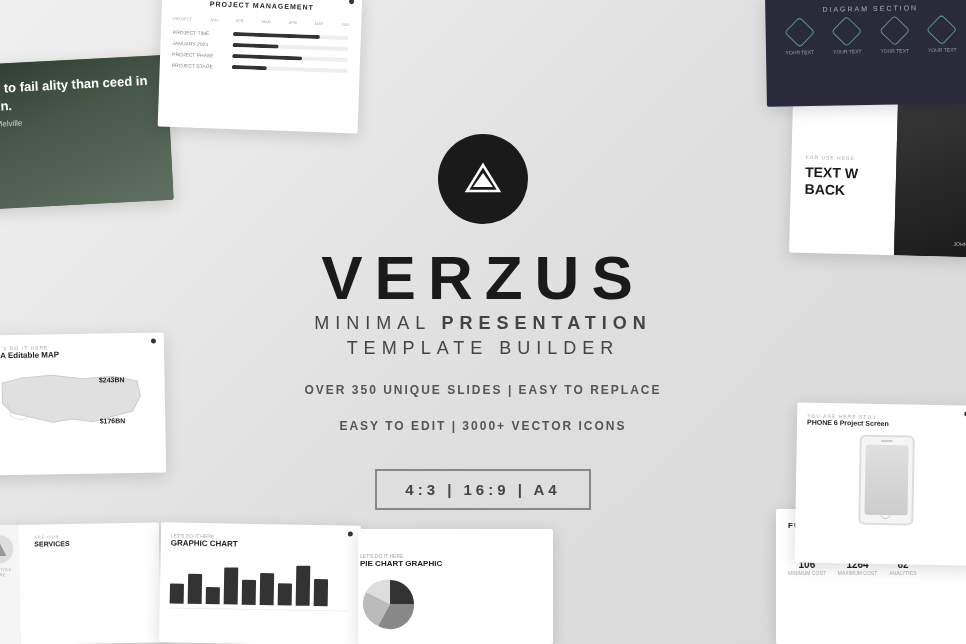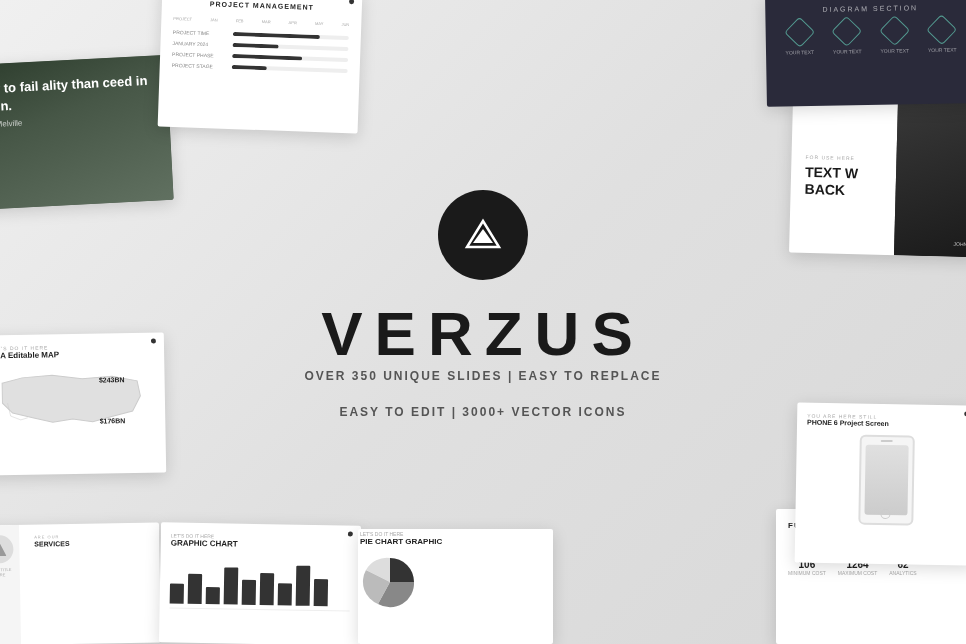--- a/index.html
+++ b/index.html
@@ -468,20 +468,21 @@
     .slide-pie {
       bottom: 0px;
       left: 358px;
       width: 195px;
       height: 115px;
       z-index: 3;
     }
 
     .slide-pie-inner {
       padding: 2px;
+      margin-top: 22px;
     }
 
     .pie-label-small {
       font-size: 5px;
       color: #aaa;
     }
 
     .pie-title {
       font-size: 8px;
       font-weight: 800;
@@ -794,19 +795,24 @@
   <div class="center-content">
     <div class="logo-circle">
       <svg width="44" height="44" viewBox="0 0 44 44">
         <polygon points="22,8 38,34 6,34" fill="none" stroke="white" stroke-width="2.5"></polygon>
         <polygon points="22,16 32,30 12,30" fill="white"></polygon>
       </svg>
     </div>
 
     <div class="brand-name">VERZUS</div>
 
+    <div class="subtitle-line1">
+      <span>MINIMAL </span><strong>PRESENTATION</strong>
+    </div>
+    <div class="subtitle-line2">TEMPLATE BUILDER</div>
 
     <div class="features-line">OVER 350 UNIQUE SLIDES  |  EASY TO REPLACE</div>
     <div class="features-line2">EASY TO EDIT  |  3000+ VECTOR ICONS</div>
 
+    <div class="ratio-box">4:3  |  16:9  |  A4</div>
   </div>
 
 </div>
 
 </body></html>

